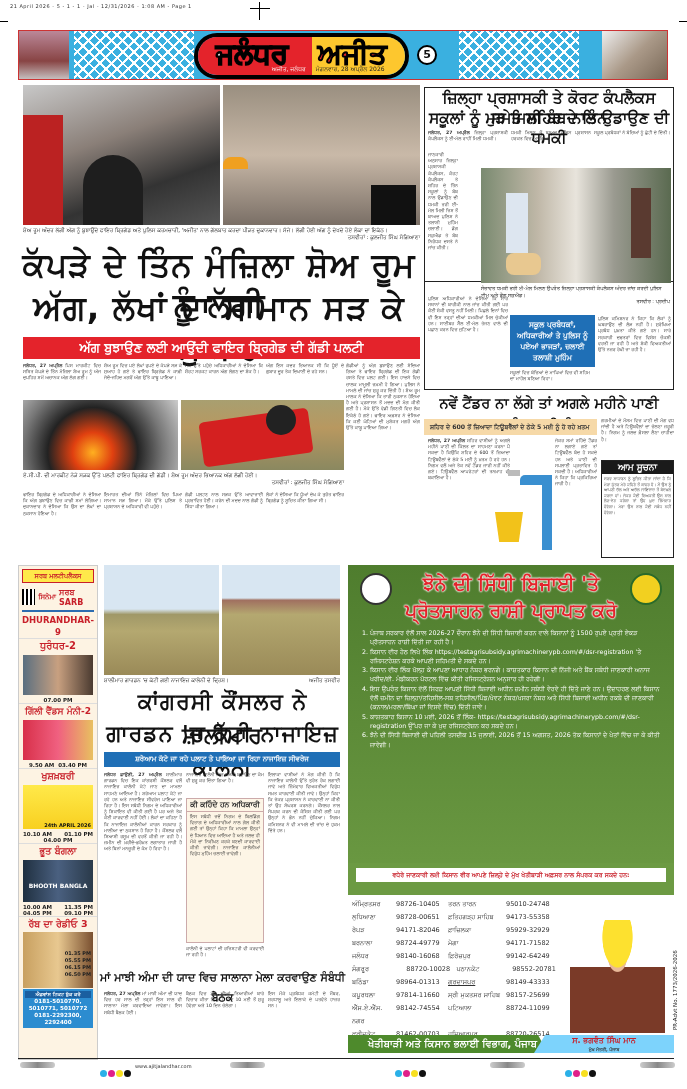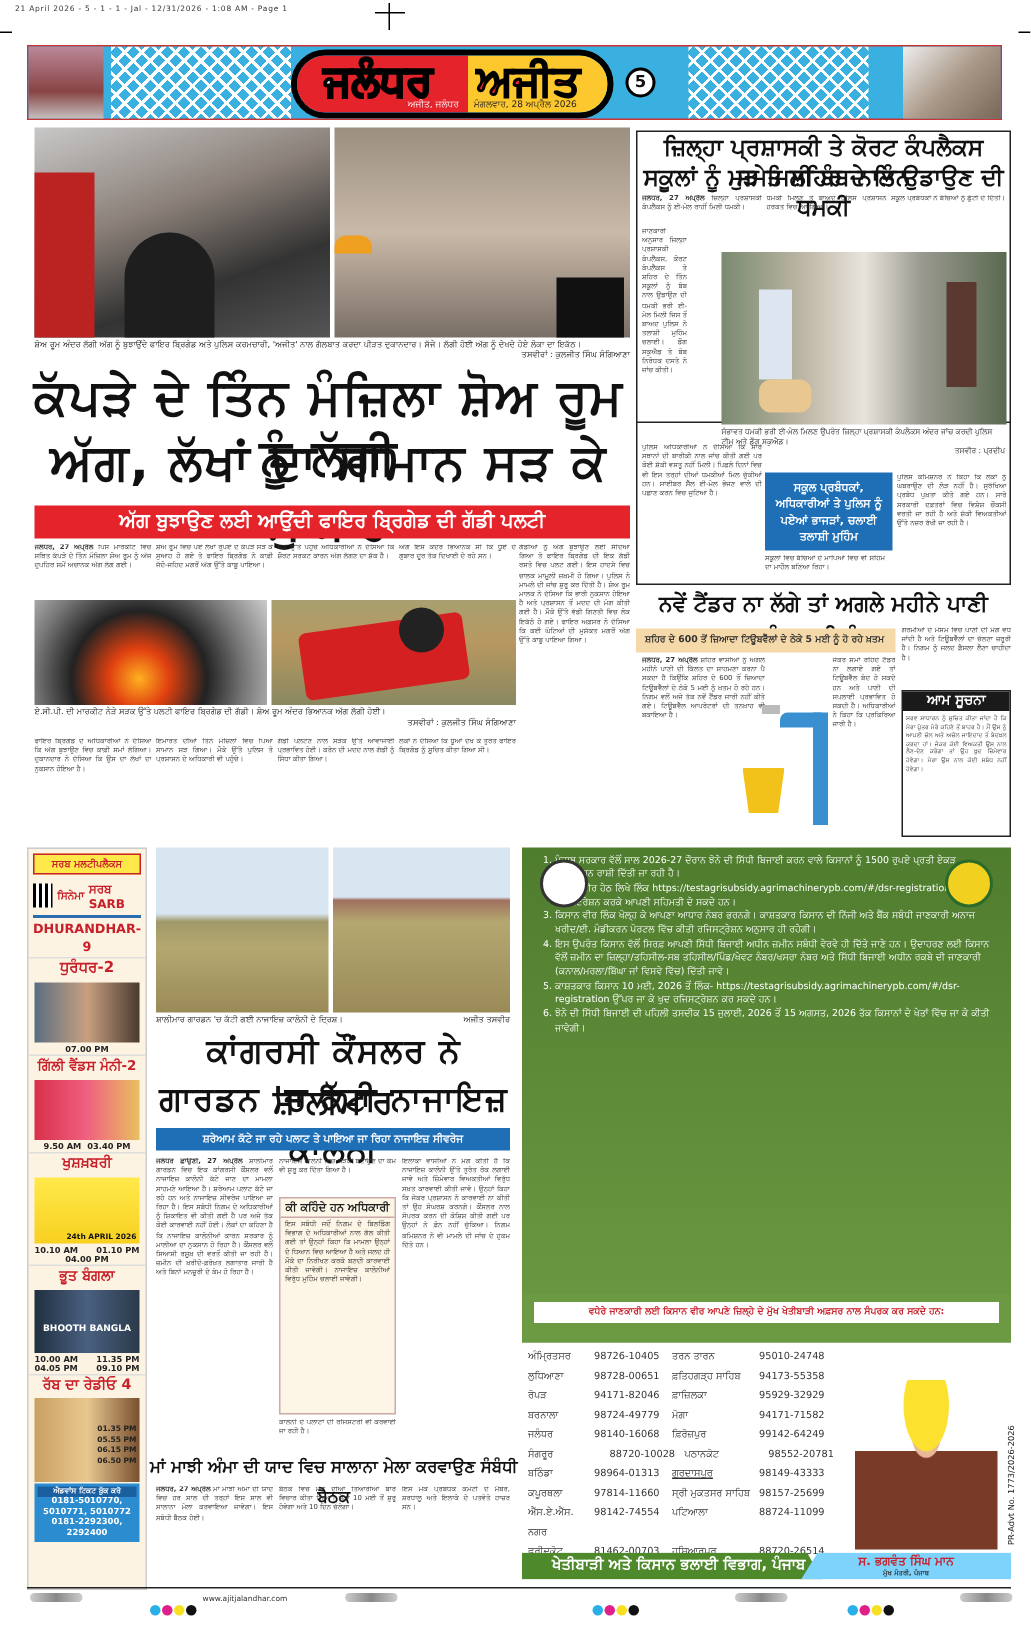--- a/index.html
+++ b/index.html
@@ -174,21 +174,21 @@
   <div class="cin-title" style="font-size:9.5px;line-height:14px;border-top:1px solid #ddd">ਭੂਤ ਬੰਗਲਾ</div>
   <div class="poster" style="height:42px;background:linear-gradient(90deg,#203040,#4a6080 50%,#2a3a4a);color:#fff;font-size:6px;font-weight:bold;text-align:center;padding-top:22px">BHOOTH BANGLA</div>
   <div class="cin-time">
       <span>10.00 AM</span>
       <span>11.35 PM</span>
     </div>
   <div class="cin-time">
       <span>04.05 PM</span>
       <span>09.10 PM</span>
     </div>
-  <div class="cin-title" style="font-size:9.5px;line-height:14px;border-top:1px solid #ddd">ਰੱਬ ਦਾ ਰੇਡੀਓ 4</div>
+  <div class="cin-title" style="font-size:9.5px;line-height:14px;border-top:1px solid #ddd">ਰੱਬ ਦਾ ਰੇਡੀਓ 3</div>
   <div style="margin:1px 4px;height:56px;background:linear-gradient(90deg,#c8a060,#e8c890 50%,#7a5030);position:relative">
     <div style="position:absolute;right:2px;top:18px;font-size:5px;font-weight:bold;line-height:7px;text-align:right;color:#222">
       <div>01.35 PM</div>
         <div>05.55 PM</div>
         <div>06.15 PM</div>
         <div>06.50 PM</div>
     </div>
   </div>
   <div style="background:#2c8cd0;color:#fff;margin:0 4px;padding:2px;text-align:center;font-size:5px;line-height:7px">
     <div style="background:#1a5fa0;font-weight:bold">ਐਡਵਾਂਸ ਟਿਕਟ ਬੁੱਕ ਕਰੋ</div>
@@ -215,20 +215,22 @@
 <div class="col txt" style="left:268px;top:772px;width:72px;height:195px">ਇਲਾਕਾ ਵਾਸੀਆਂ ਨੇ ਮੰਗ ਕੀਤੀ ਹੈ ਕਿ ਨਾਜਾਇਜ਼ ਕਾਲੋਨੀ ਉੱਤੇ ਤੁਰੰਤ ਰੋਕ ਲਗਾਈ ਜਾਵੇ ਅਤੇ ਜ਼ਿੰਮੇਵਾਰ ਵਿਅਕਤੀਆਂ ਵਿਰੁੱਧ ਸਖ਼ਤ ਕਾਰਵਾਈ ਕੀਤੀ ਜਾਵੇ। ਉਨ੍ਹਾਂ ਕਿਹਾ ਕਿ ਜੇਕਰ ਪ੍ਰਸ਼ਾਸਨ ਨੇ ਕਾਰਵਾਈ ਨਾ ਕੀਤੀ ਤਾਂ ਉਹ ਸੰਘਰਸ਼ ਕਰਨਗੇ। ਕੌਂਸਲਰ ਨਾਲ ਸੰਪਰਕ ਕਰਨ ਦੀ ਕੋਸ਼ਿਸ਼ ਕੀਤੀ ਗਈ ਪਰ ਉਨ੍ਹਾਂ ਨੇ ਫ਼ੋਨ ਨਹੀਂ ਚੁੱਕਿਆ। ਨਿਗਮ ਕਮਿਸ਼ਨਰ ਨੇ ਵੀ ਮਾਮਲੇ ਦੀ ਜਾਂਚ ਦੇ ਹੁਕਮ ਦਿੱਤੇ ਹਨ।</div>
 
 <div class="abs h2" style="left:100px;top:968px;width:245px;font-size:11px;line-height:20px">ਮਾਂ ਮਾਝੀ ਅੰਮਾ ਦੀ ਯਾਦ ਵਿਚ ਸਾਲਾਨਾ ਮੇਲਾ ਕਰਵਾਉਣ ਸੰਬੰਧੀ ਬੈਠਕ</div>
 <div class="col txt" style="left:104px;top:991px;width:78px;height:55px"><b>ਜਲੰਧਰ, 27 ਅਪ੍ਰੈਲ</b> ਮਾਂ ਮਾਝੀ ਅੰਮਾ ਦੀ ਯਾਦ ਵਿਚ ਹਰ ਸਾਲ ਦੀ ਤਰ੍ਹਾਂ ਇਸ ਸਾਲ ਵੀ ਸਾਲਾਨਾ ਮੇਲਾ ਕਰਵਾਇਆ ਜਾਵੇਗਾ। ਇਸ ਸਬੰਧੀ ਬੈਠਕ ਹੋਈ।</div>
 <div class="col txt" style="left:186px;top:991px;width:78px;height:55px">ਬੈਠਕ ਵਿਚ ਮੇਲੇ ਦੀਆਂ ਤਿਆਰੀਆਂ ਬਾਰੇ ਵਿਚਾਰ ਕੀਤਾ ਗਿਆ। ਮੇਲਾ 10 ਮਈ ਤੋਂ ਸ਼ੁਰੂ ਹੋਵੇਗਾ ਅਤੇ 10 ਦਿਨ ਚੱਲੇਗਾ।</div>
 <div class="col txt" style="left:268px;top:991px;width:72px;height:55px">ਇਸ ਮੌਕੇ ਪ੍ਰਬੰਧਕ ਕਮੇਟੀ ਦੇ ਮੈਂਬਰ, ਸ਼ਰਧਾਲੂ ਅਤੇ ਇਲਾਕੇ ਦੇ ਪਤਵੰਤੇ ਹਾਜ਼ਰ ਸਨ।</div>
 
 <div class="abs green-ad">
   <div class="abs" style="left:12px;top:8px;width:32px;height:32px;border-radius:50%;background:#fff;border:2px solid #333"></div>
   <div class="abs" style="right:12px;top:8px;width:32px;height:32px;border-radius:50%;background:#f2d020;border:2px solid #2a6a2a"></div>
+  <div class="g-title" style="margin-top:5px">ਝੋਨੇ ਦੀ ਸਿੱਧੀ ਬਿਜਾਈ 'ਤੇ</div>
+  <div class="g-title">ਪ੍ਰੋਤਸਾਹਨ ਰਾਸ਼ੀ ਪ੍ਰਾਪਤ ਕਰੋ</div>
   <ol class="g-list" style="margin-top:4px">
     <li>ਪੰਜਾਬ ਸਰਕਾਰ ਵੱਲੋਂ ਸਾਲ 2026-27 ਦੌਰਾਨ ਝੋਨੇ ਦੀ ਸਿੱਧੀ ਬਿਜਾਈ ਕਰਨ ਵਾਲੇ ਕਿਸਾਨਾਂ ਨੂੰ 1500 ਰੁਪਏ ਪ੍ਰਤੀ ਏਕੜ ਪ੍ਰੋਤਸਾਹਨ ਰਾਸ਼ੀ ਦਿੱਤੀ ਜਾ ਰਹੀ ਹੈ।</li>
     <li>ਕਿਸਾਨ ਵੀਰ ਹੇਠ ਲਿਖੇ ਲਿੰਕ https://testagrisubsidy.agrimachinerypb.com/#/dsr-registration 'ਤੇ ਰਜਿਸਟਰੇਸ਼ਨ ਕਰਕੇ ਆਪਣੀ ਸਹਿਮਤੀ ਦੇ ਸਕਦੇ ਹਨ।</li>
     <li>ਕਿਸਾਨ ਵੀਰ ਲਿੰਕ ਖੋਲ੍ਹ ਕੇ ਆਪਣਾ ਆਧਾਰ ਨੰਬਰ ਭਰਨਗੇ। ਕਾਸ਼ਤਕਾਰ ਕਿਸਾਨ ਦੀ ਨਿੱਜੀ ਅਤੇ ਬੈਂਕ ਸਬੰਧੀ ਜਾਣਕਾਰੀ ਅਨਾਜ ਖਰੀਦ/ਈ. ਮੰਡੀਕਰਨ ਪੋਰਟਲ ਵਿੱਚ ਕੀਤੀ ਰਜਿਸਟ੍ਰੇਸ਼ਨ ਅਨੁਸਾਰ ਹੀ ਰਹੇਗੀ।</li>
     <li>ਇਸ ਉਪਰੰਤ ਕਿਸਾਨ ਵੱਲੋਂ ਸਿਰਫ਼ ਆਪਣੀ ਸਿੱਧੀ ਬਿਜਾਈ ਅਧੀਨ ਜ਼ਮੀਨ ਸਬੰਧੀ ਵੇਰਵੇ ਹੀ ਦਿੱਤੇ ਜਾਣੇ ਹਨ। ਉਦਾਹਰਣ ਲਈ ਕਿਸਾਨ ਵੱਲੋਂ ਜ਼ਮੀਨ ਦਾ ਜ਼ਿਲ੍ਹਾ/ਤਹਿਸੀਲ-ਸਬ ਤਹਿਸੀਲ/ਪਿੰਡ/ਖੇਵਟ ਨੰਬਰ/ਖਸਰਾ ਨੰਬਰ ਅਤੇ ਸਿੱਧੀ ਬਿਜਾਈ ਅਧੀਨ ਰਕਬੇ ਦੀ ਜਾਣਕਾਰੀ (ਕਨਾਲ/ਮਰਲਾ/ਬਿੱਘਾ ਜਾਂ ਵਿਸਵੇ ਵਿੱਚ) ਦਿੱਤੀ ਜਾਵੇ।</li>
     <li>ਕਾਸ਼ਤਕਾਰ ਕਿਸਾਨ 10 ਮਈ, 2026 ਤੋਂ ਲਿੰਕ- https://testagrisubsidy.agrimachinerypb.com/#/dsr-registration ਉੱਪਰ ਜਾ ਕੇ ਖੁਦ ਰਜਿਸਟ੍ਰੇਸ਼ਨ ਕਰ ਸਕਦੇ ਹਨ।</li>
     <li>ਝੋਨੇ ਦੀ ਸਿੱਧੀ ਬਿਜਾਈ ਦੀ ਪਹਿਲੀ ਤਸਦੀਕ 15 ਜੁਲਾਈ, 2026 ਤੋਂ 15 ਅਗਸਤ, 2026 ਤੱਕ ਕਿਸਾਨਾਂ ਦੇ ਖੇਤਾਂ ਵਿੱਚ ਜਾ ਕੇ ਕੀਤੀ ਜਾਵੇਗੀ।</li>
   </ol>
 </div>
 <div class="abs" style="left:348px;top:863px;width:326px;height:32px;background:#6c9a43">

